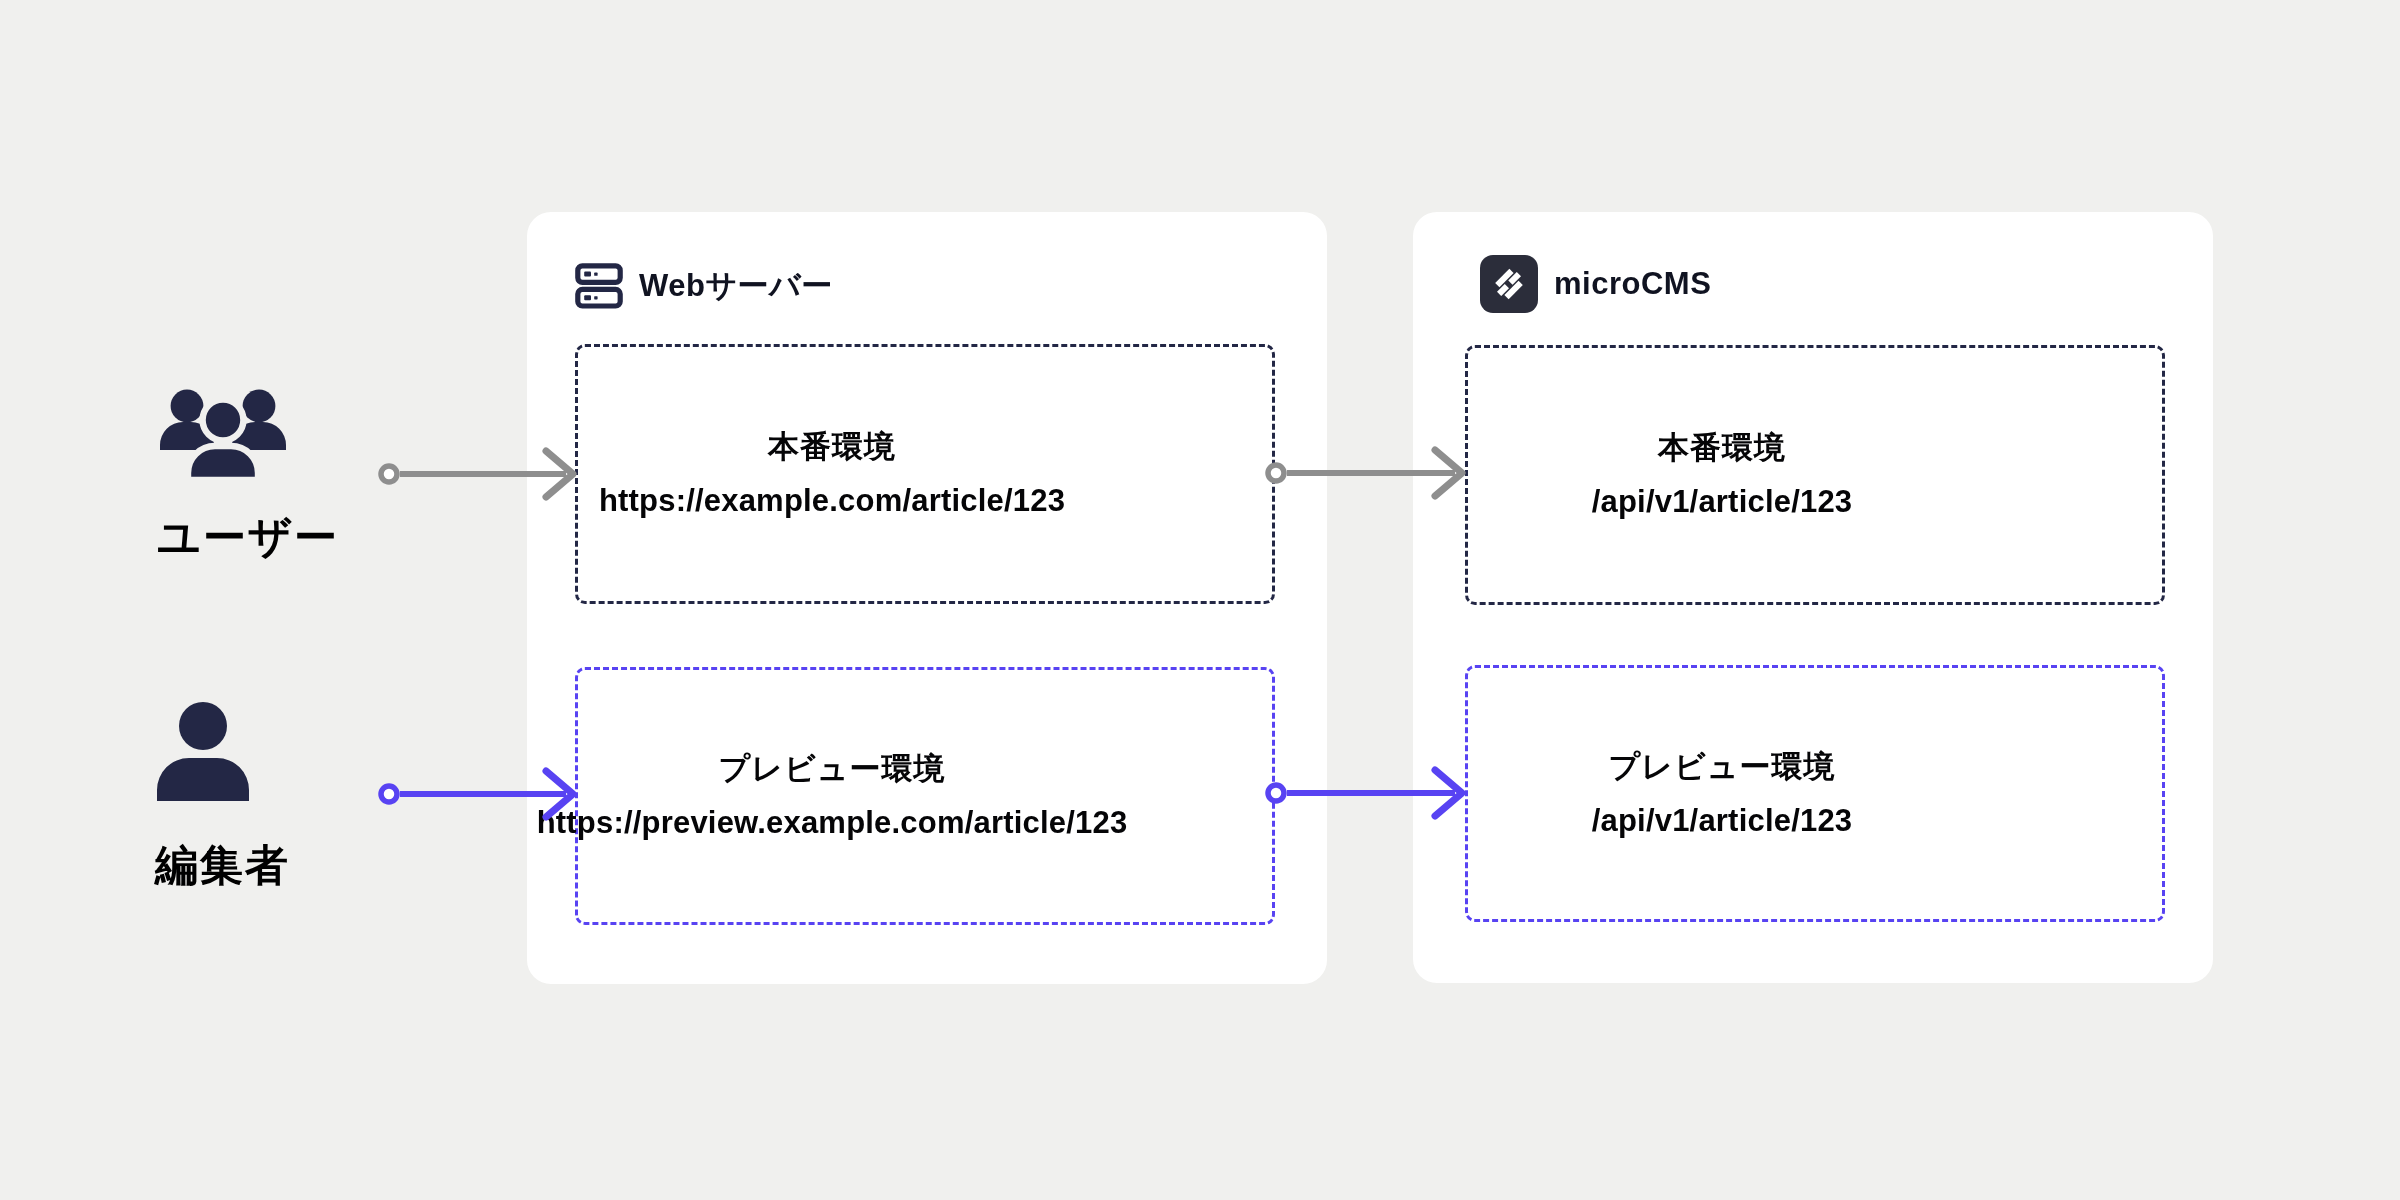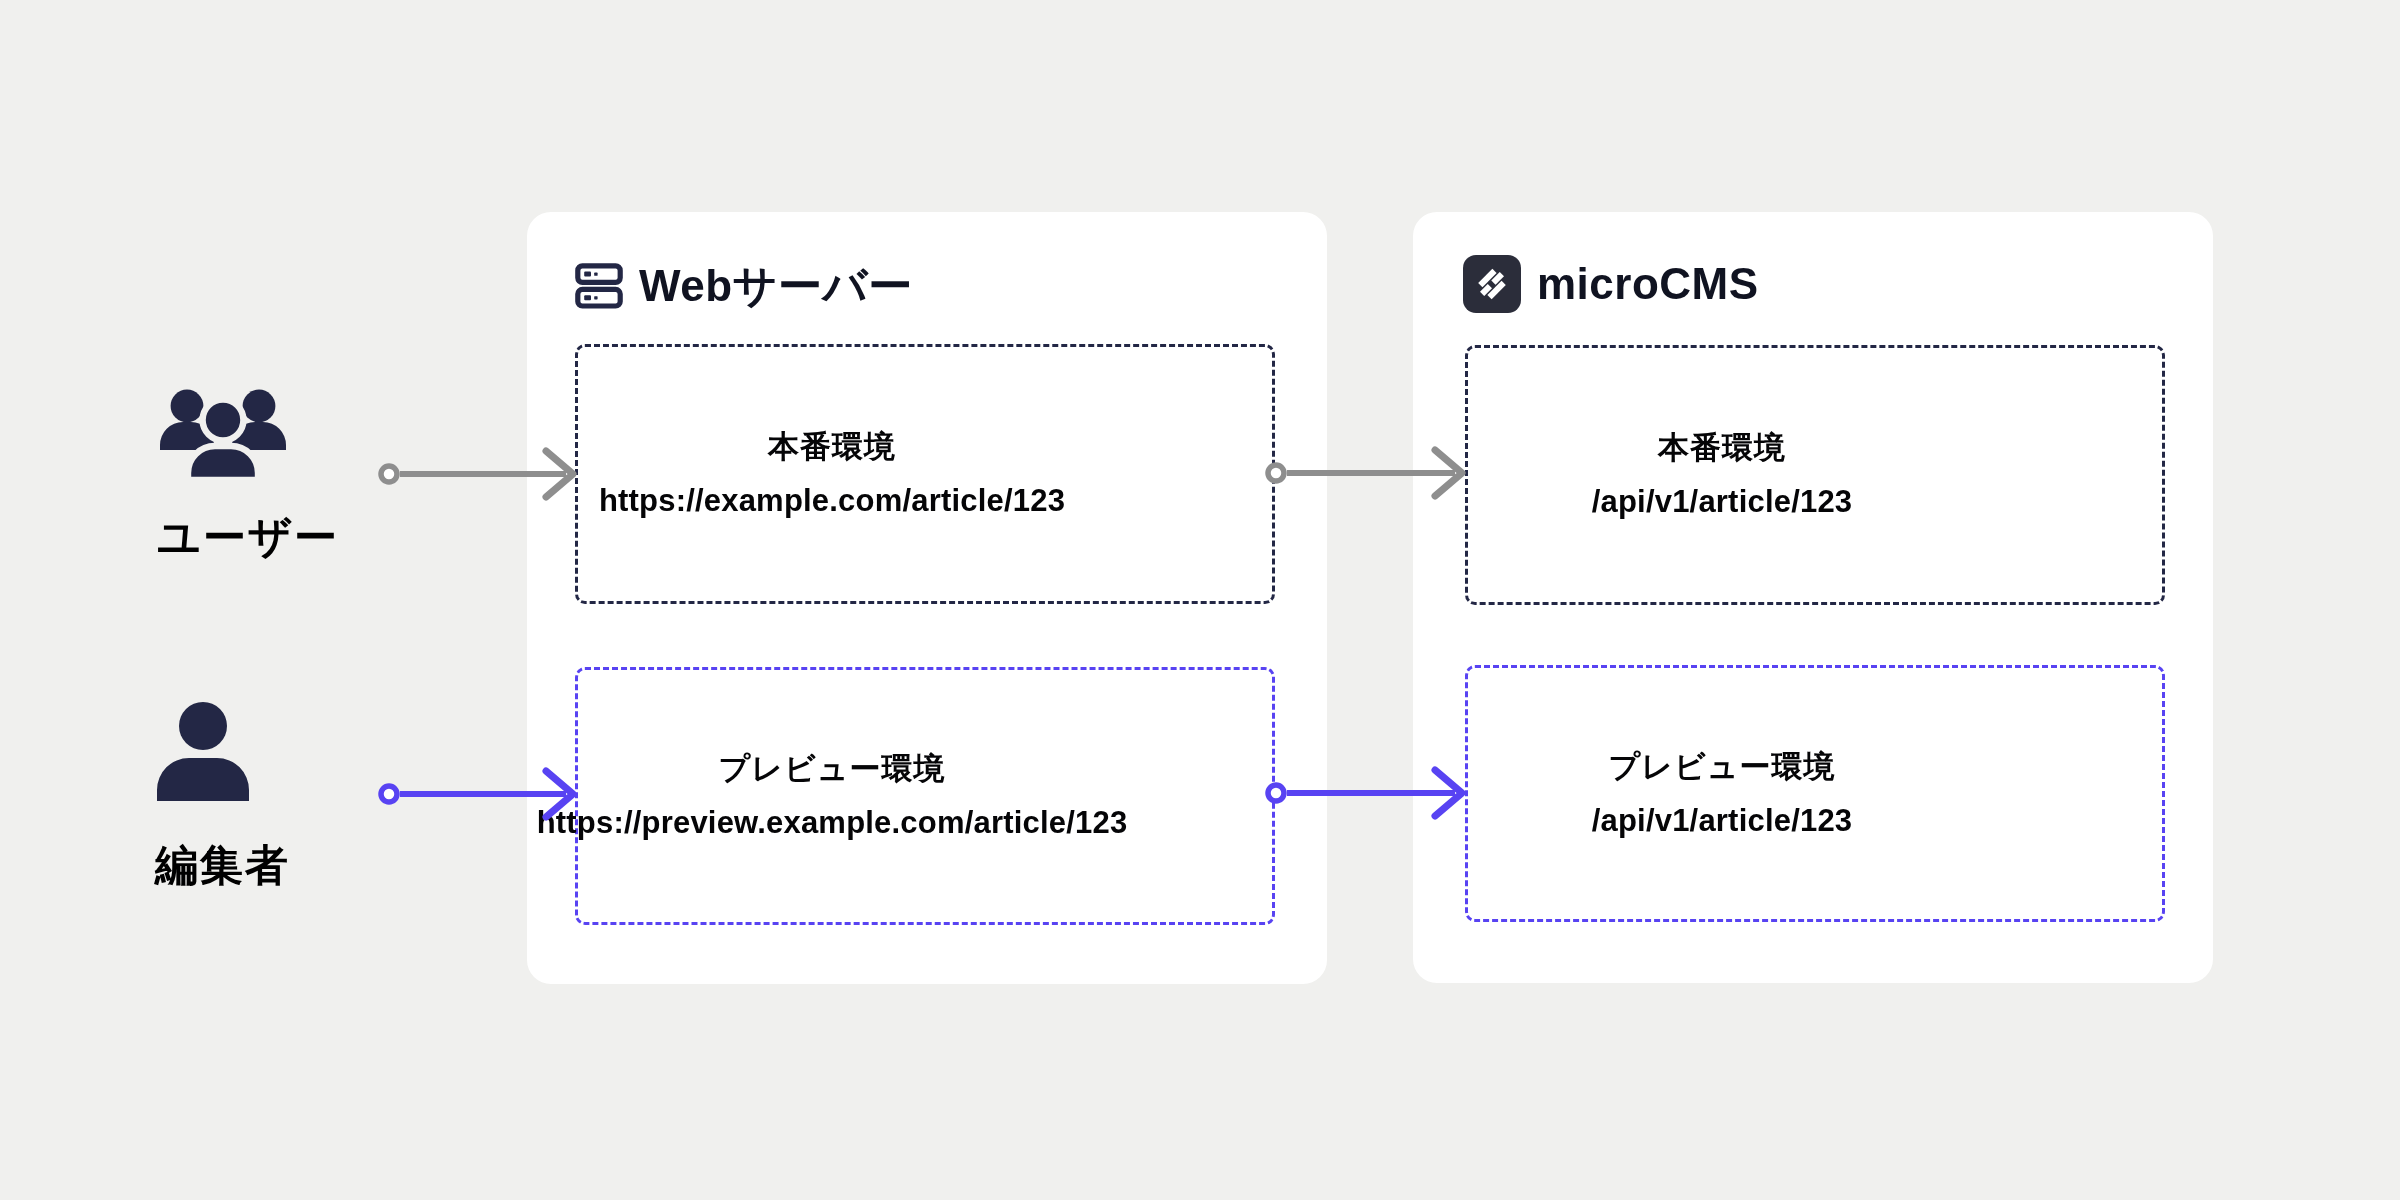--- a/index.html
+++ b/index.html
@@ -15,23 +15,23 @@
     background:#ffffff;
     border-radius:24px;
   }
   #card-web{left:527px;top:212px;width:800px;height:772px;}
   #card-cms{left:1413px;top:212px;width:800px;height:771px;}
   .card-header{
     position:absolute;left:48px;top:44px;height:60px;
     display:flex;align-items:center;gap:16px;
   }
   .card-header .card-title{
-    font-size:44px;font-weight:700;color:#101321;letter-spacing:.5px;
-  }
-  #card-cms .card-header{left:50px;top:42px;}
+    font-size:31px;font-weight:700;color:#101321;letter-spacing:.5px;
+  }
+  #card-cms .card-header{left:67px;top:42px;}
   .logo-square{
     width:58px;height:58px;border-radius:13px;background:#2b2d3a;
     display:flex;align-items:center;justify-content:center;flex:0 0 auto;
   }
   .env-box{
     position:absolute;left:48px;width:700px;
     border-radius:10px;box-sizing:border-box;
   }
   .env-box.production{border:3.5px dashed #232745;}
   .env-box.preview{border:3.5px dashed #5843f2;}

